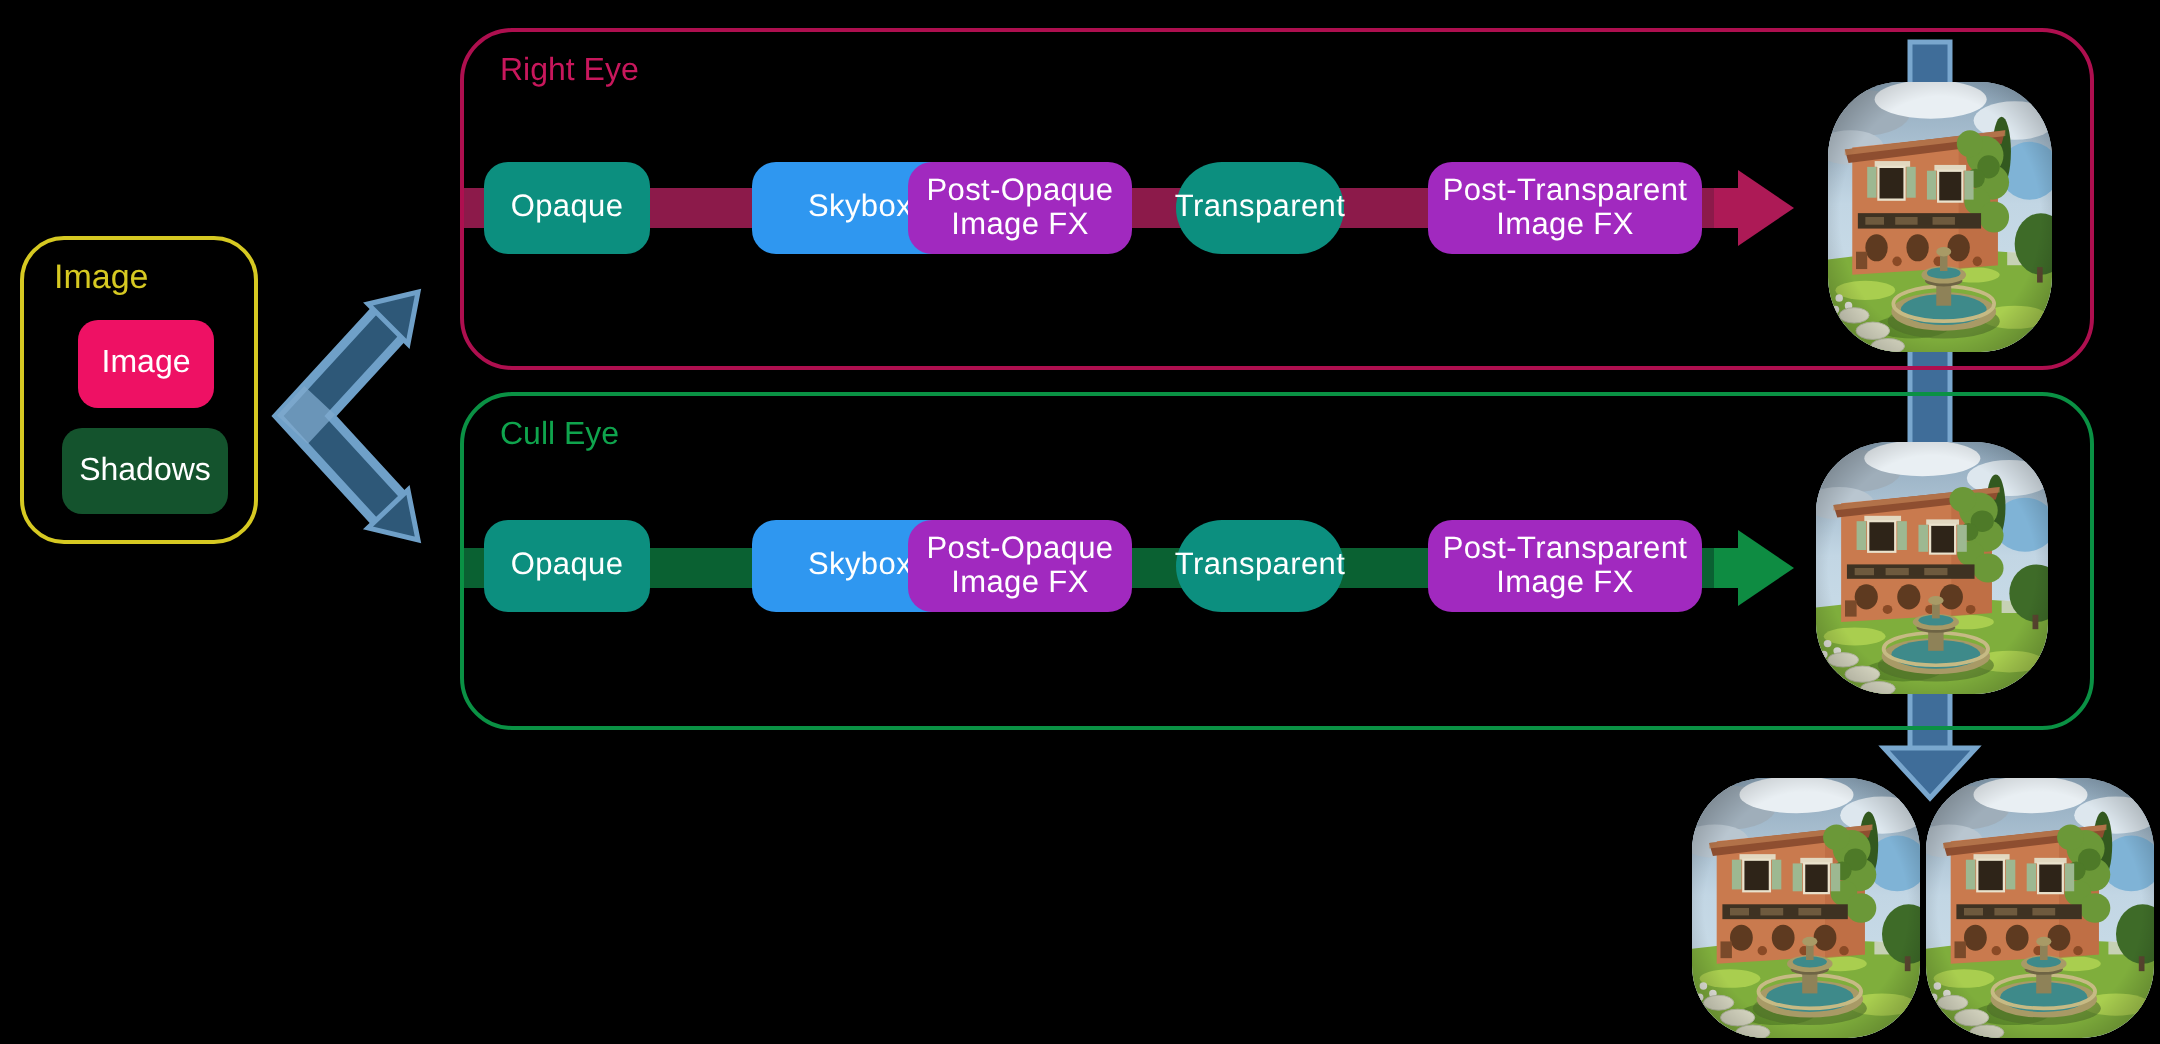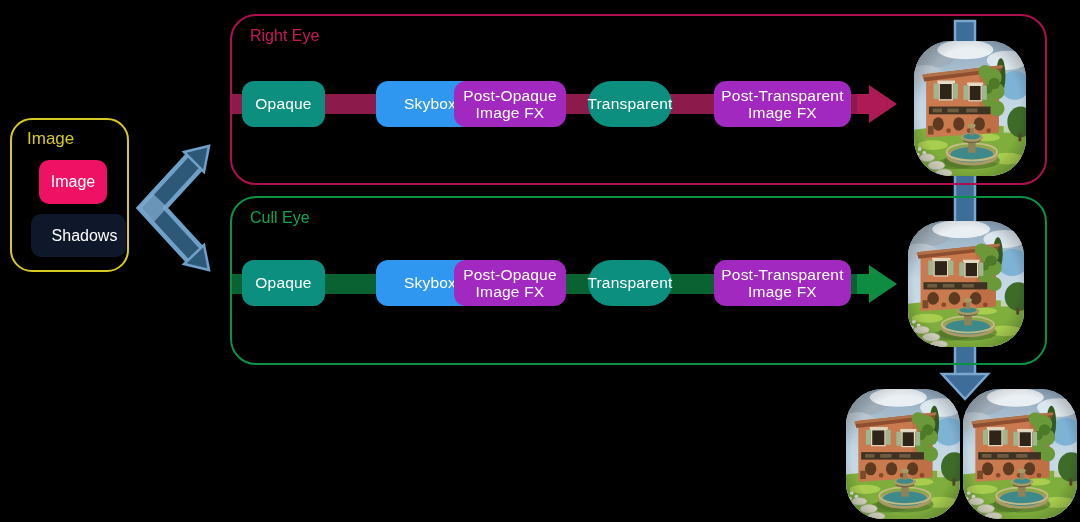--- a/index.html
+++ b/index.html
@@ -147,21 +147,21 @@
     <g fill="#3F6D99" stroke="#79A7CE" stroke-width="2.5">
       <rect x="955" y="21" width="20" height="210"></rect>
       <rect x="955" y="336" width="20" height="40"></rect>
       <polygon points="942,374 988,374 965,399"></polygon>
     </g>
   </svg>
 
   <div class="shared" style="border-color: rgb(214, 201, 34);">
     <div class="shared-title" style="color: rgb(214, 201, 34);">Image</div>
     <div class="node cull" style="background-color: rgb(238, 17, 100);">Image</div>
-    <div class="node shadows" style="background-color: #0f172a; padding-left: 12px;">Shadows</div>
+    <div class="node shadows" style="background-color: #14532d;">Shadows</div>
   </div>
 
   <div class="eyebox leftbox" style="border-color: rgb(174, 15, 79);">
     <div class="eyelabel" style="color: rgb(200, 23, 92);">Right Eye</div>
     <svg class="band" width="813" height="167" viewBox="0 0 813 167">
       <rect x="0" y="78" width="630" height="20" style="fill: rgb(140, 26, 74);"></rect>
       <rect x="625" y="78" width="14" height="20" style="fill: rgb(173, 26, 86);"></rect>
       <polygon points="637,69 637,107 665,88" style="fill: rgb(173, 26, 86);"></polygon>
     </svg>
     <div class="stage s1" style="background-color: rgb(12, 143, 127);">Opaque</div>

